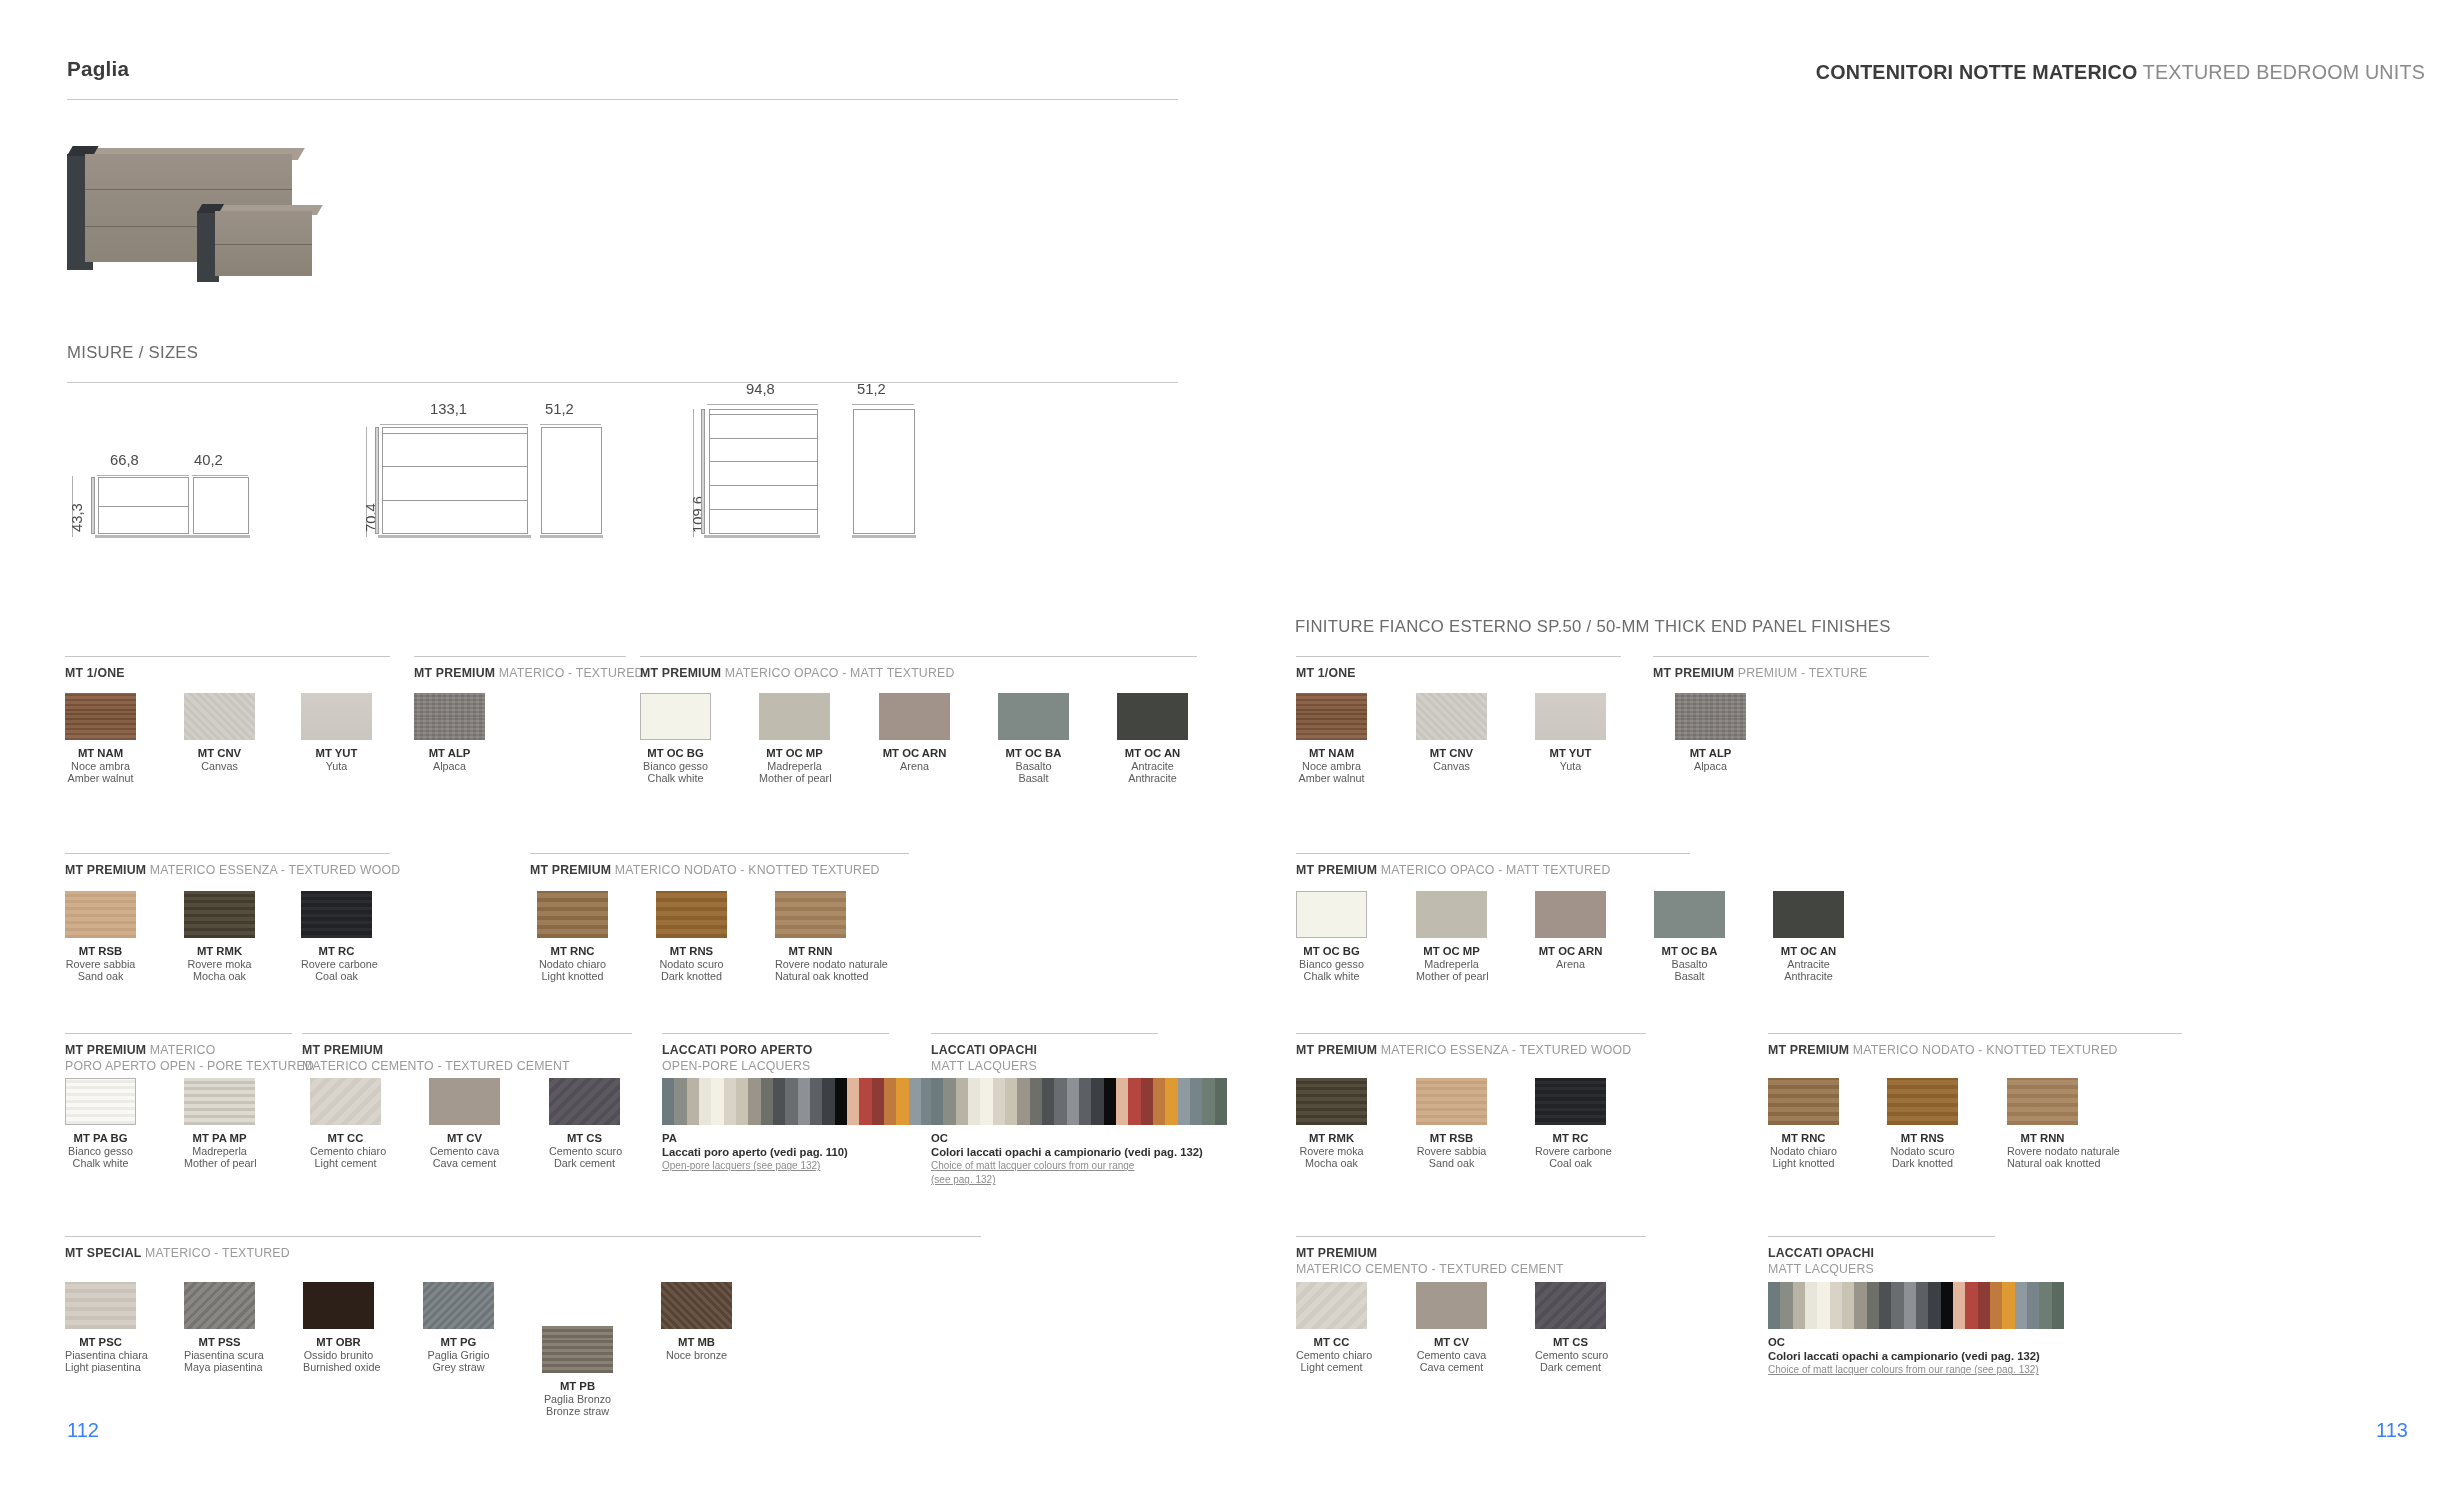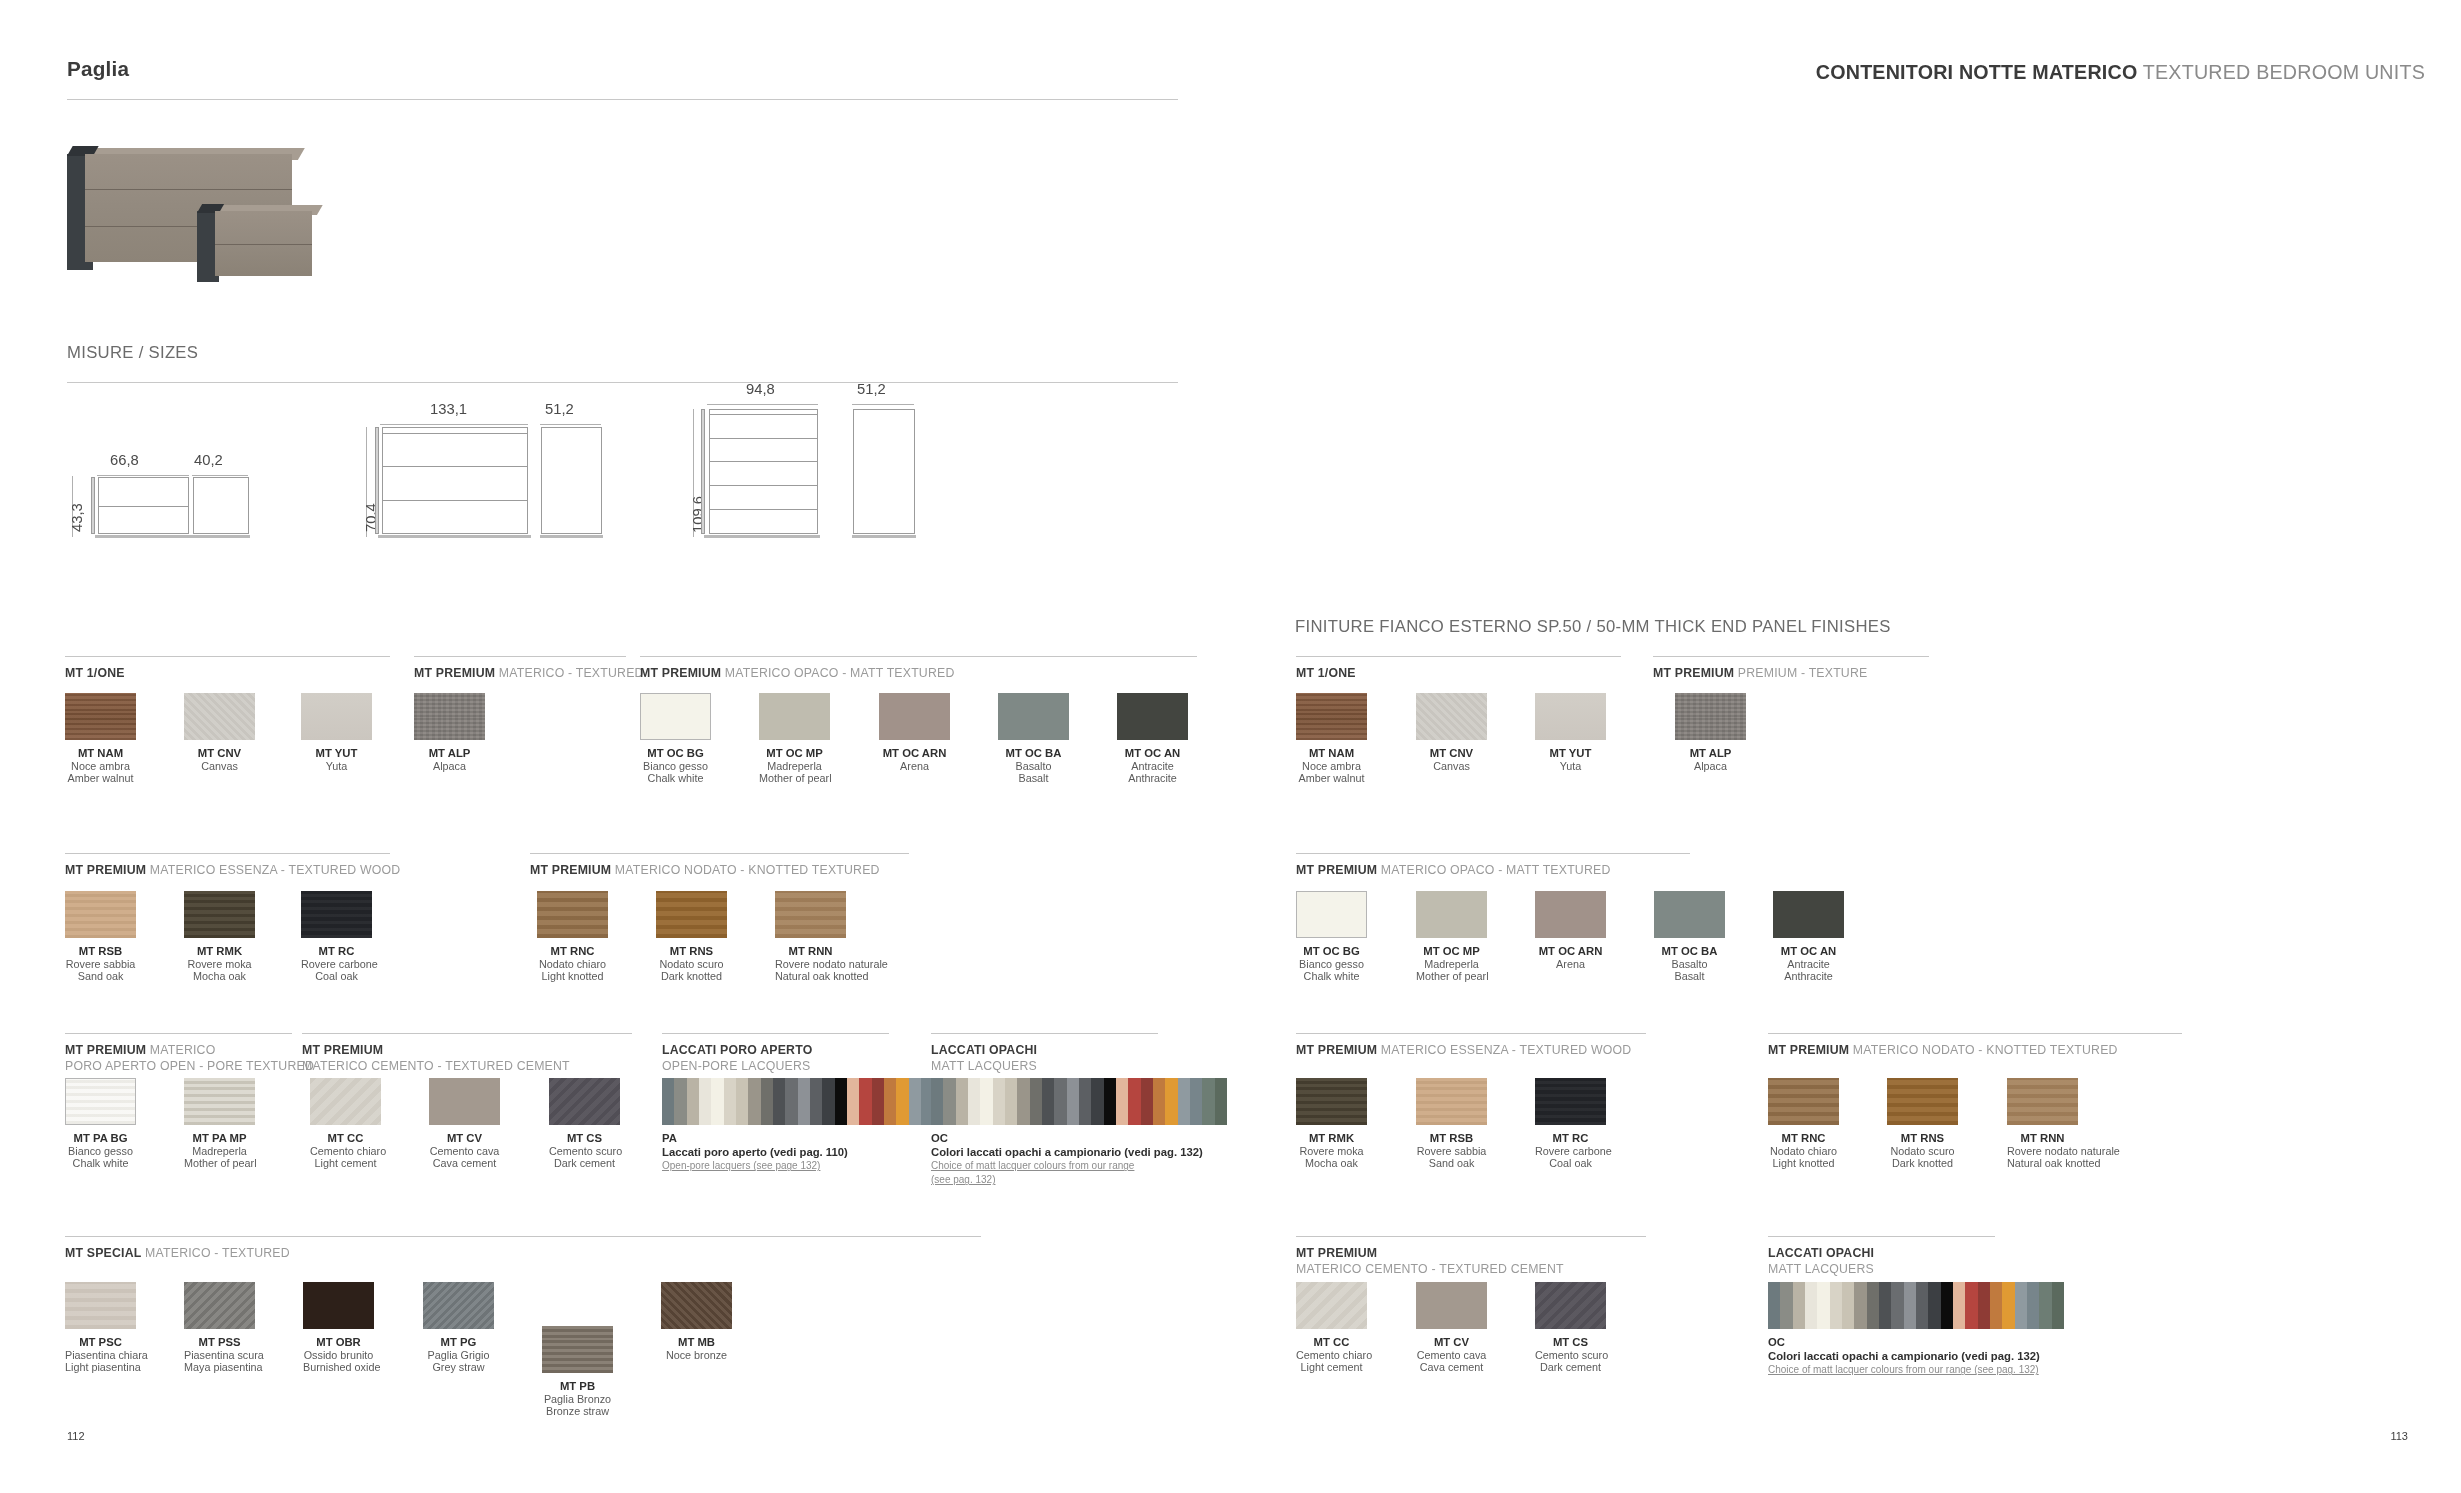--- a/index.html
+++ b/index.html
@@ -96,21 +96,21 @@
     display:block; text-align:center; font-size:10.8px; color:#5a5a5a; line-height:12.8px; white-space:nowrap;
   }
   .lacq { position:absolute; width:296px; }
   .lacq .strip { width:296px; height:47px; display:flex; }
   .lacq .strip i { display:block; height:100%; flex:1 1 auto; }
   .lacq .lc-code { display:block; font-size:11.3px; font-weight:bold; color:#2f2f2f; margin-top:6.9px; line-height:13.8px; }
   .lacq .lc-it { display:block; font-size:11.3px; font-weight:bold; color:#2f2f2f; line-height:13.8px; }
   .lacq .lc-en { display:block; font-size:10px; color:#8d8d8d; line-height:13.8px;text-decoration:underline; }
 
   
-  .pageno { position:absolute; bottom:51px; font-size:11px; color:#404040; }
+  .pageno { position:absolute; bottom:51px; font-size:20px; color:#3b82f6; }
   .pageno.left { left:67px; }
   .pageno.right { right:54px; }
 
   
   .tx-wood-nam{background:
     repeating-linear-gradient(0deg, rgba(0,0,0,.10) 0 2px, rgba(255,255,255,.06) 2px 4.9px),
     linear-gradient(180deg,#8a5f44,#7b5338 55%,#8a6046);}
   .tx-canvas{background:
     repeating-linear-gradient(45deg, rgba(0,0,0,.035) 0 3px, rgba(255,255,255,.05) 3px 5.9px),
     #cfccc6;}

